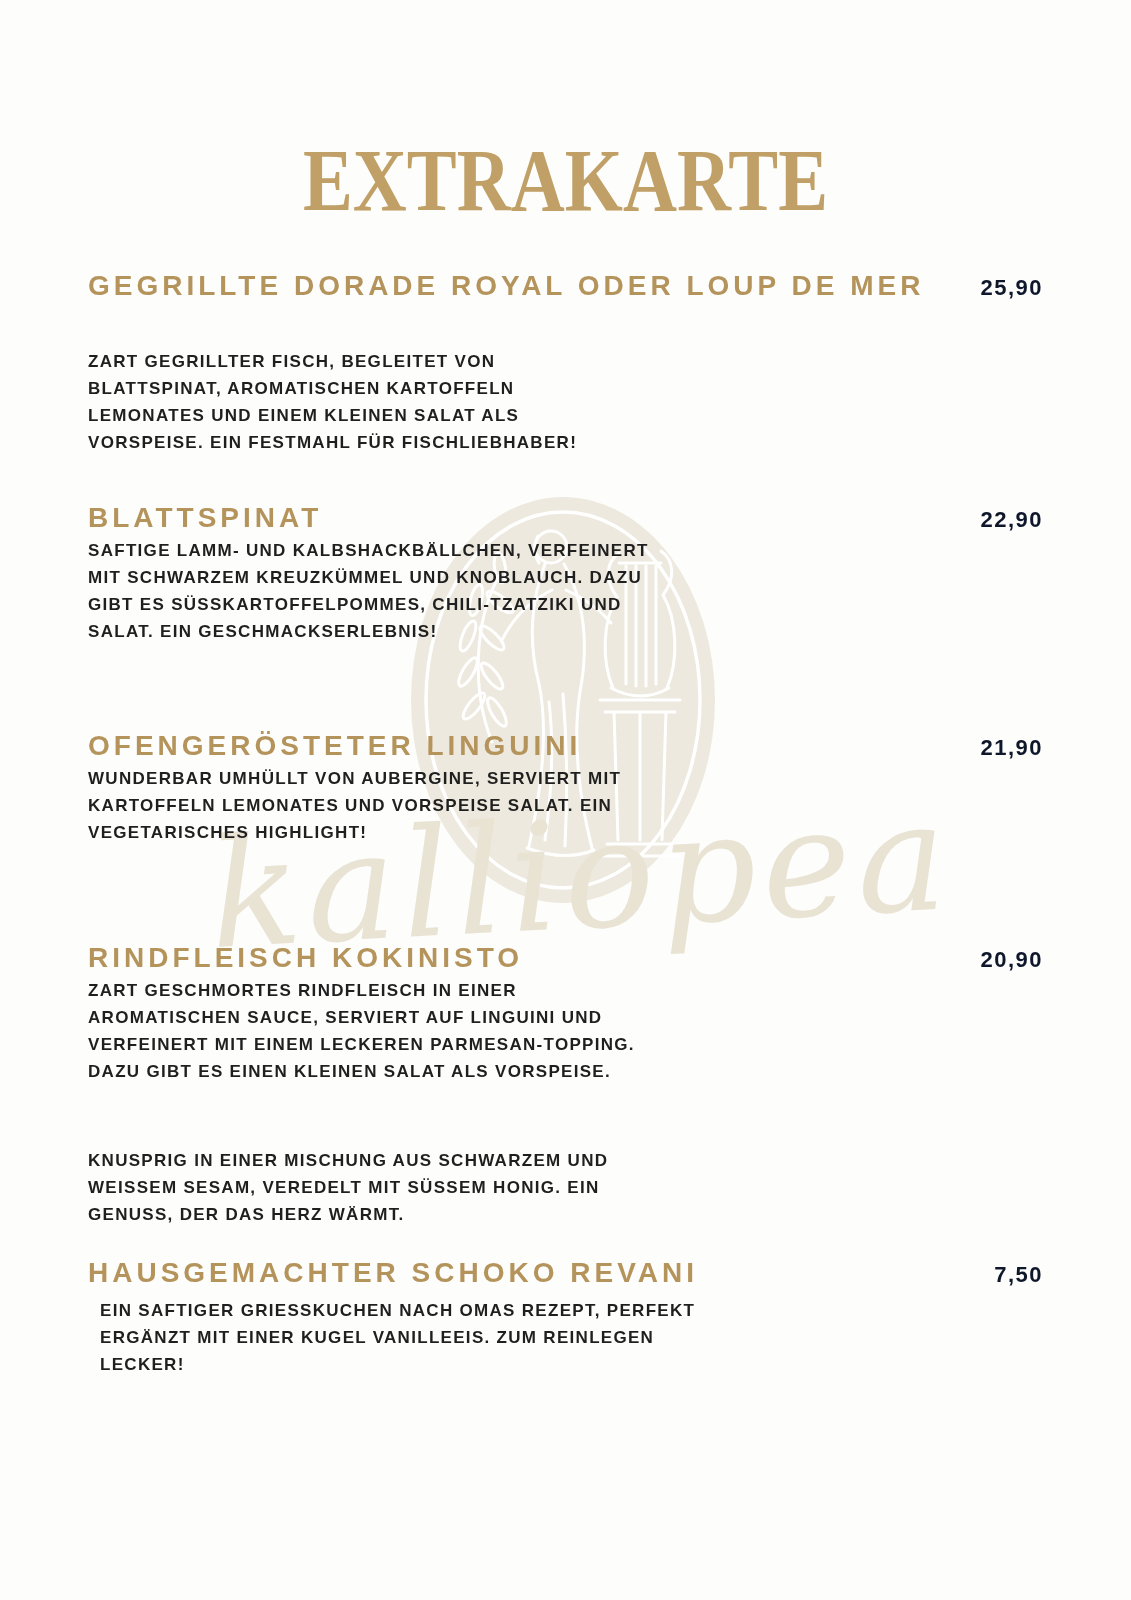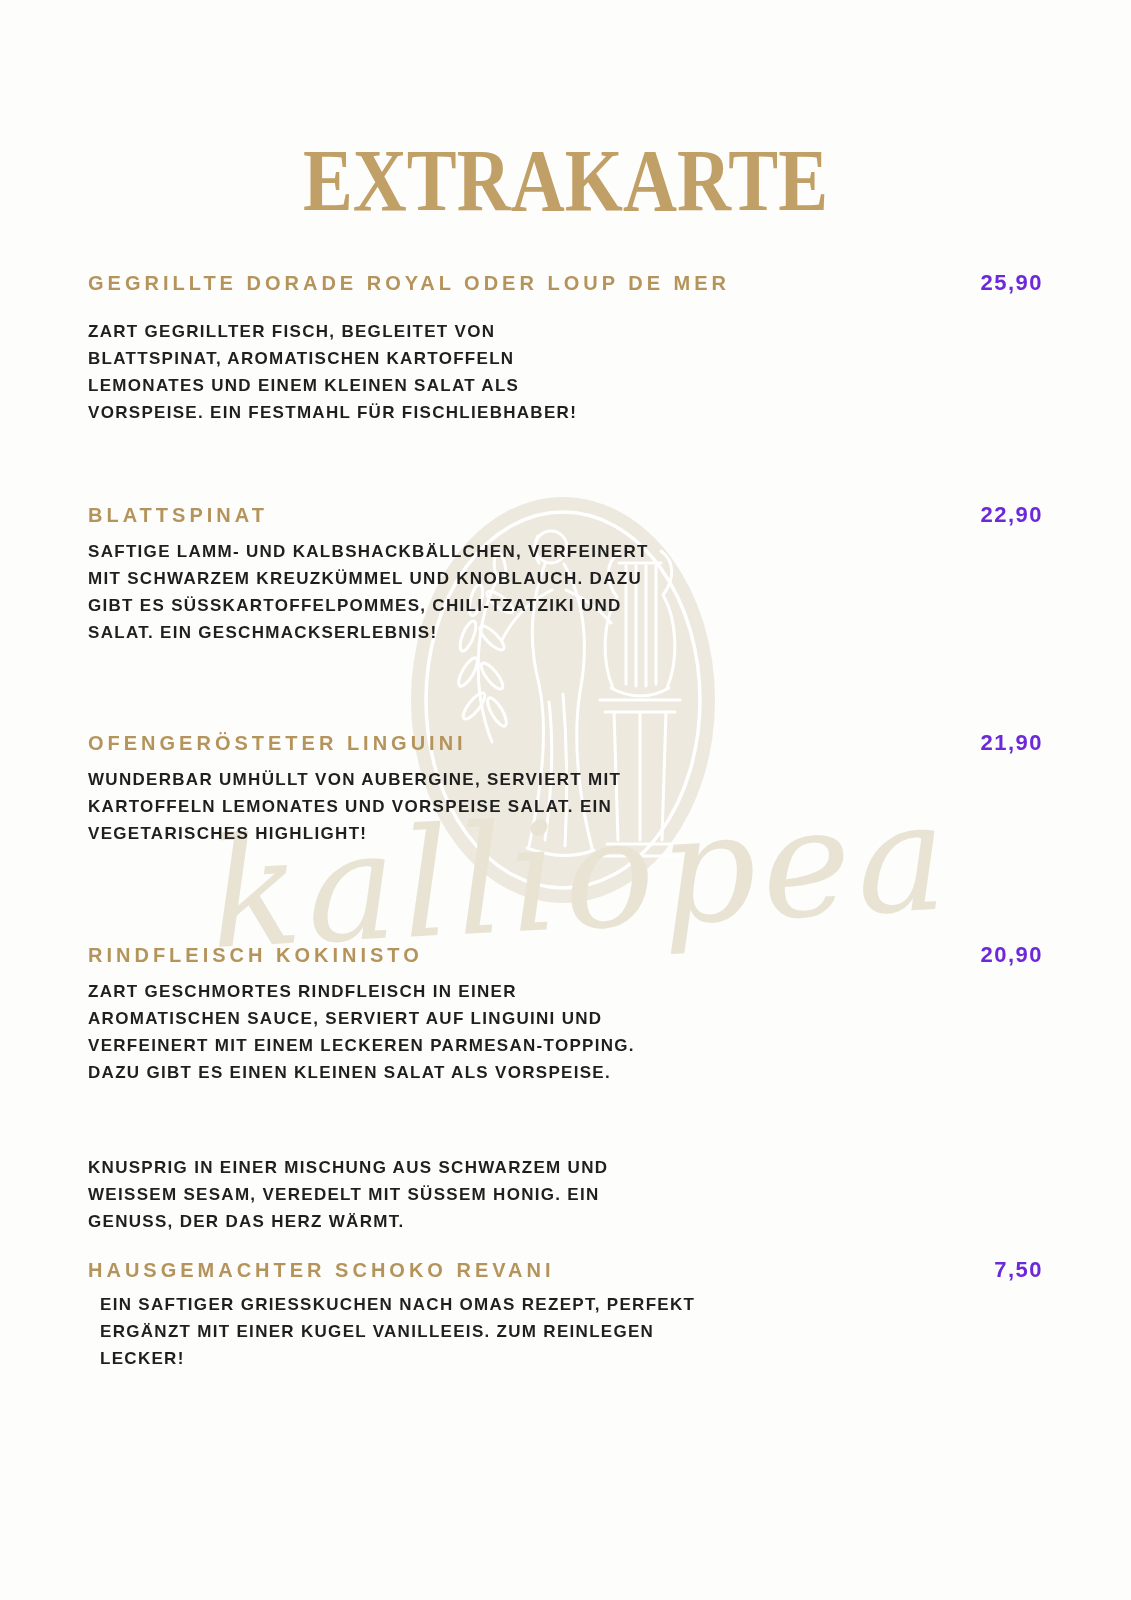--- a/index.html
+++ b/index.html
@@ -51,51 +51,51 @@
 
   
   .item {
     position: absolute; left: 88px; width: 955px; z-index: 2;
   }
   .item .row {
     display: flex; justify-content: space-between; align-items: baseline;
   }
   .item h2 {
     margin: 0;
-    font-size: 20px;
+    font-size: 28px;
     font-weight: 700;
     letter-spacing: 4px;
     color: #b5945c;
     white-space: nowrap;
   }
   .item .price {
     font-size: 22px;
     font-weight: 700;
     letter-spacing: 1.5px;
-    color: #6d28d9;
+    color: #0f172a;
     white-space: nowrap;
   }
   .item .desc {
     margin: 0;
     width: 740px;
     font-size: 17px;
     font-weight: 700;
     letter-spacing: 1.3px;
     line-height: 27px;
     color: #1f1f1f;
     white-space: pre-line;
   }
   .s1 { top: 270px; }
   .s2 { top: 502px; }
   .s3 { top: 730px; }
   .s4 { top: 942px; }
   .s5 { top: 1144px; }
   .s6 { top: 1257px; }
-  .s1 .desc { margin-top: 22px; }
-  .s2 .desc, .s3 .desc, .s4 .desc, .s5 .desc { margin-top: 10px; }
+  .s1 .desc { margin-top: 46px; }
+  .s2 .desc, .s3 .desc, .s4 .desc, .s5 .desc { margin-top: 3px; }
   .s6 .desc { margin-top: 8px; margin-left: 12px; }
 </style>
 </head>
 <body>
 
 <div class="page">
 
   <svg class="emblem" width="1131" height="1600" viewBox="0 0 1131 1600" aria-hidden="true">
     <ellipse cx="563" cy="700" rx="152" ry="203" fill="#ede9de"></ellipse>
     <ellipse cx="563" cy="700" rx="137" ry="188" fill="none" stroke="#ffffff" stroke-width="3.5"></ellipse>

